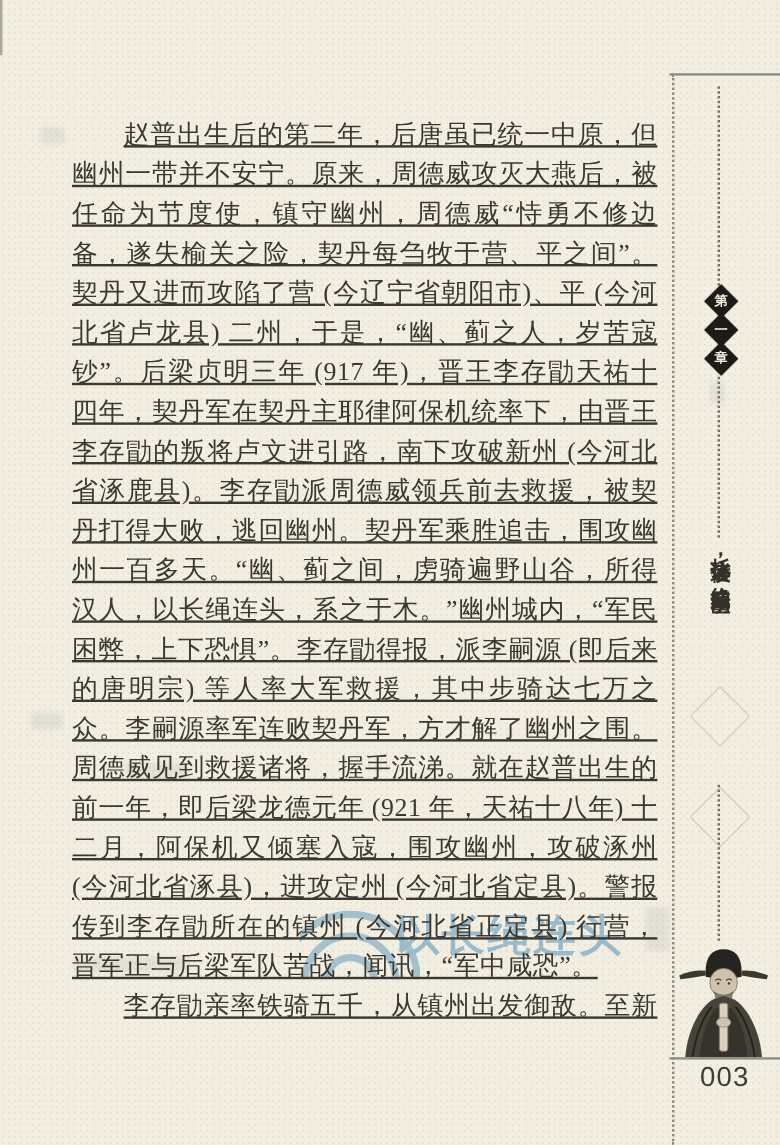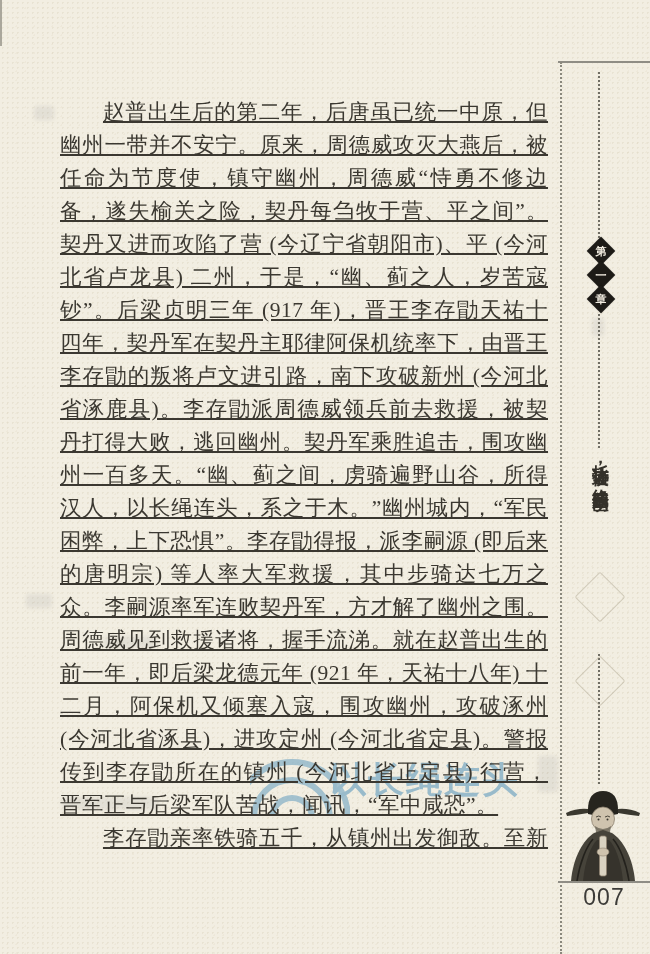--- a/index.html
+++ b/index.html
@@ -164,13 +164,13 @@
   <path d="M20,95 C22,74 28,60 34,54 L46,54 C52,60 58,74 60,95 Z" fill="#36332c"></path>
 
   <path d="M14,95 C17,75 24,60 30,53 M66,95 C63,75 56,60 50,53" stroke="#23211c" stroke-width="1.5" fill="none"></path>
 
   <rect x="36.5" y="50" width="7" height="40" rx="2" fill="#d9d2c1" stroke="#8d8270" stroke-width="0.8"></rect>
 
   <ellipse cx="40" cy="66" rx="6" ry="4" fill="#cfc3ae" stroke="#8d8270" stroke-width="0.6"></ellipse>
 </svg>
 
 <div class="sb-rule-bottom"></div>
-<div class="page-number">007</div>
+<div class="page-number">003</div>
 
 </body></html>

